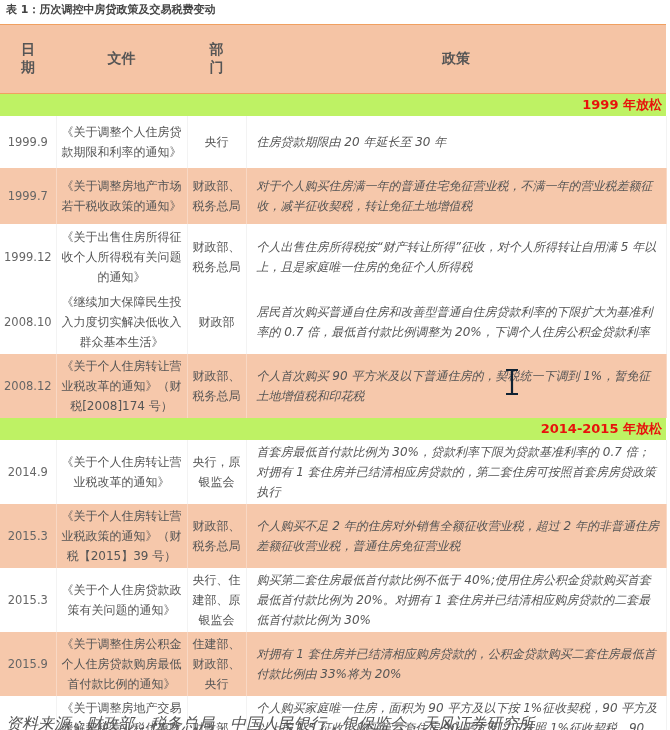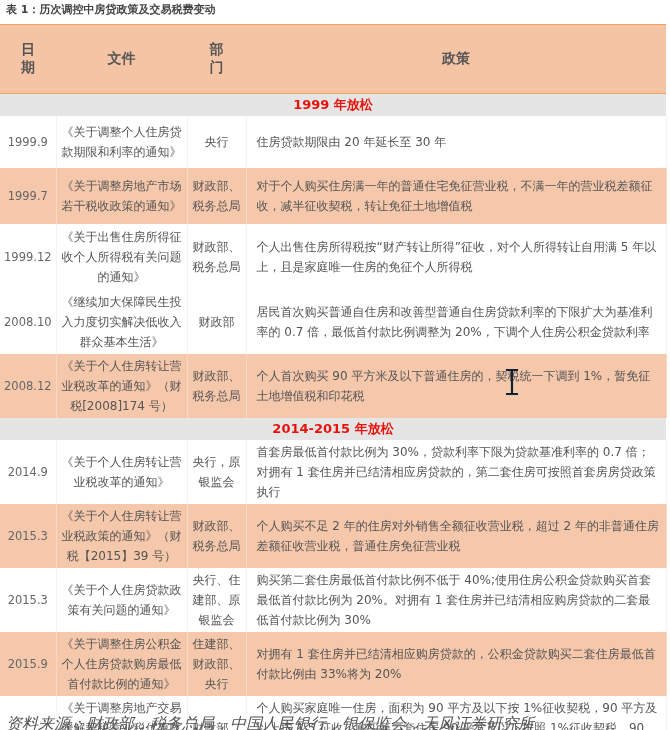--- a/index.html
+++ b/index.html
@@ -7,23 +7,23 @@
          font-family:"DejaVu Sans", "Liberation Sans", sans-serif; color:#444; }
   .caption { position:absolute; left:6px; top:2px; font-size:11px; font-weight:bold; color:#444; letter-spacing:0; }
   table { position:absolute; left:0; top:24px; width:666px; border-collapse:collapse; table-layout:fixed; }
   col.c-date { width:56px; }
   col.c-doc  { width:131px; }
   col.c-dept { width:59px; }
   col.c-pol  { width:420px; }
   th { background:#f5c4a5; color:#555; font-size:14px; font-weight:bold; height:22px; padding:16px;
        border-top:1px solid #f0a060; border-bottom:1px solid #f0a060; text-align:center; }
   td { font-size:12px; line-height:20px; padding:2px 4px; vertical-align:middle; text-align:center; color:#555; }
-  td.pol { text-align:left; padding-left:10px; padding-right:6px; }
+  td.pol { text-align:left; padding-left:10px; padding-right:6px;font-style:italic; }
   td.date { font-size:11.5px; color:#666; }
-  tr.sec td { background:#e5e5e5; color:#e8120c; font-weight:bold; font-size:13px; text-align:center; padding:0 4px; height:22px; line-height:22px; }
+  tr.sec td { background:#bef264; color:#e8120c; font-weight:bold; font-size:13px; text-align:right; padding:0 4px; height:22px; line-height:22px; }
   tr.white td { background:#ffffff; }
   tr.tint td { background:#f6c8ab; }
   tr.tint td { border-right:1px solid #f9d8c4; }
   tr.white td { border-right:1px solid #f3f3f3; }
   tr.last td { border-bottom:1px solid #f0a060; }
   .source { position:absolute; left:6px; top:714px; font-size:16px; color:#555;font-style:italic; }
   .cursor { position:absolute; left:505px; top:369px; width:14px; height:26px; }
 </style>
 </head>
 <body>

